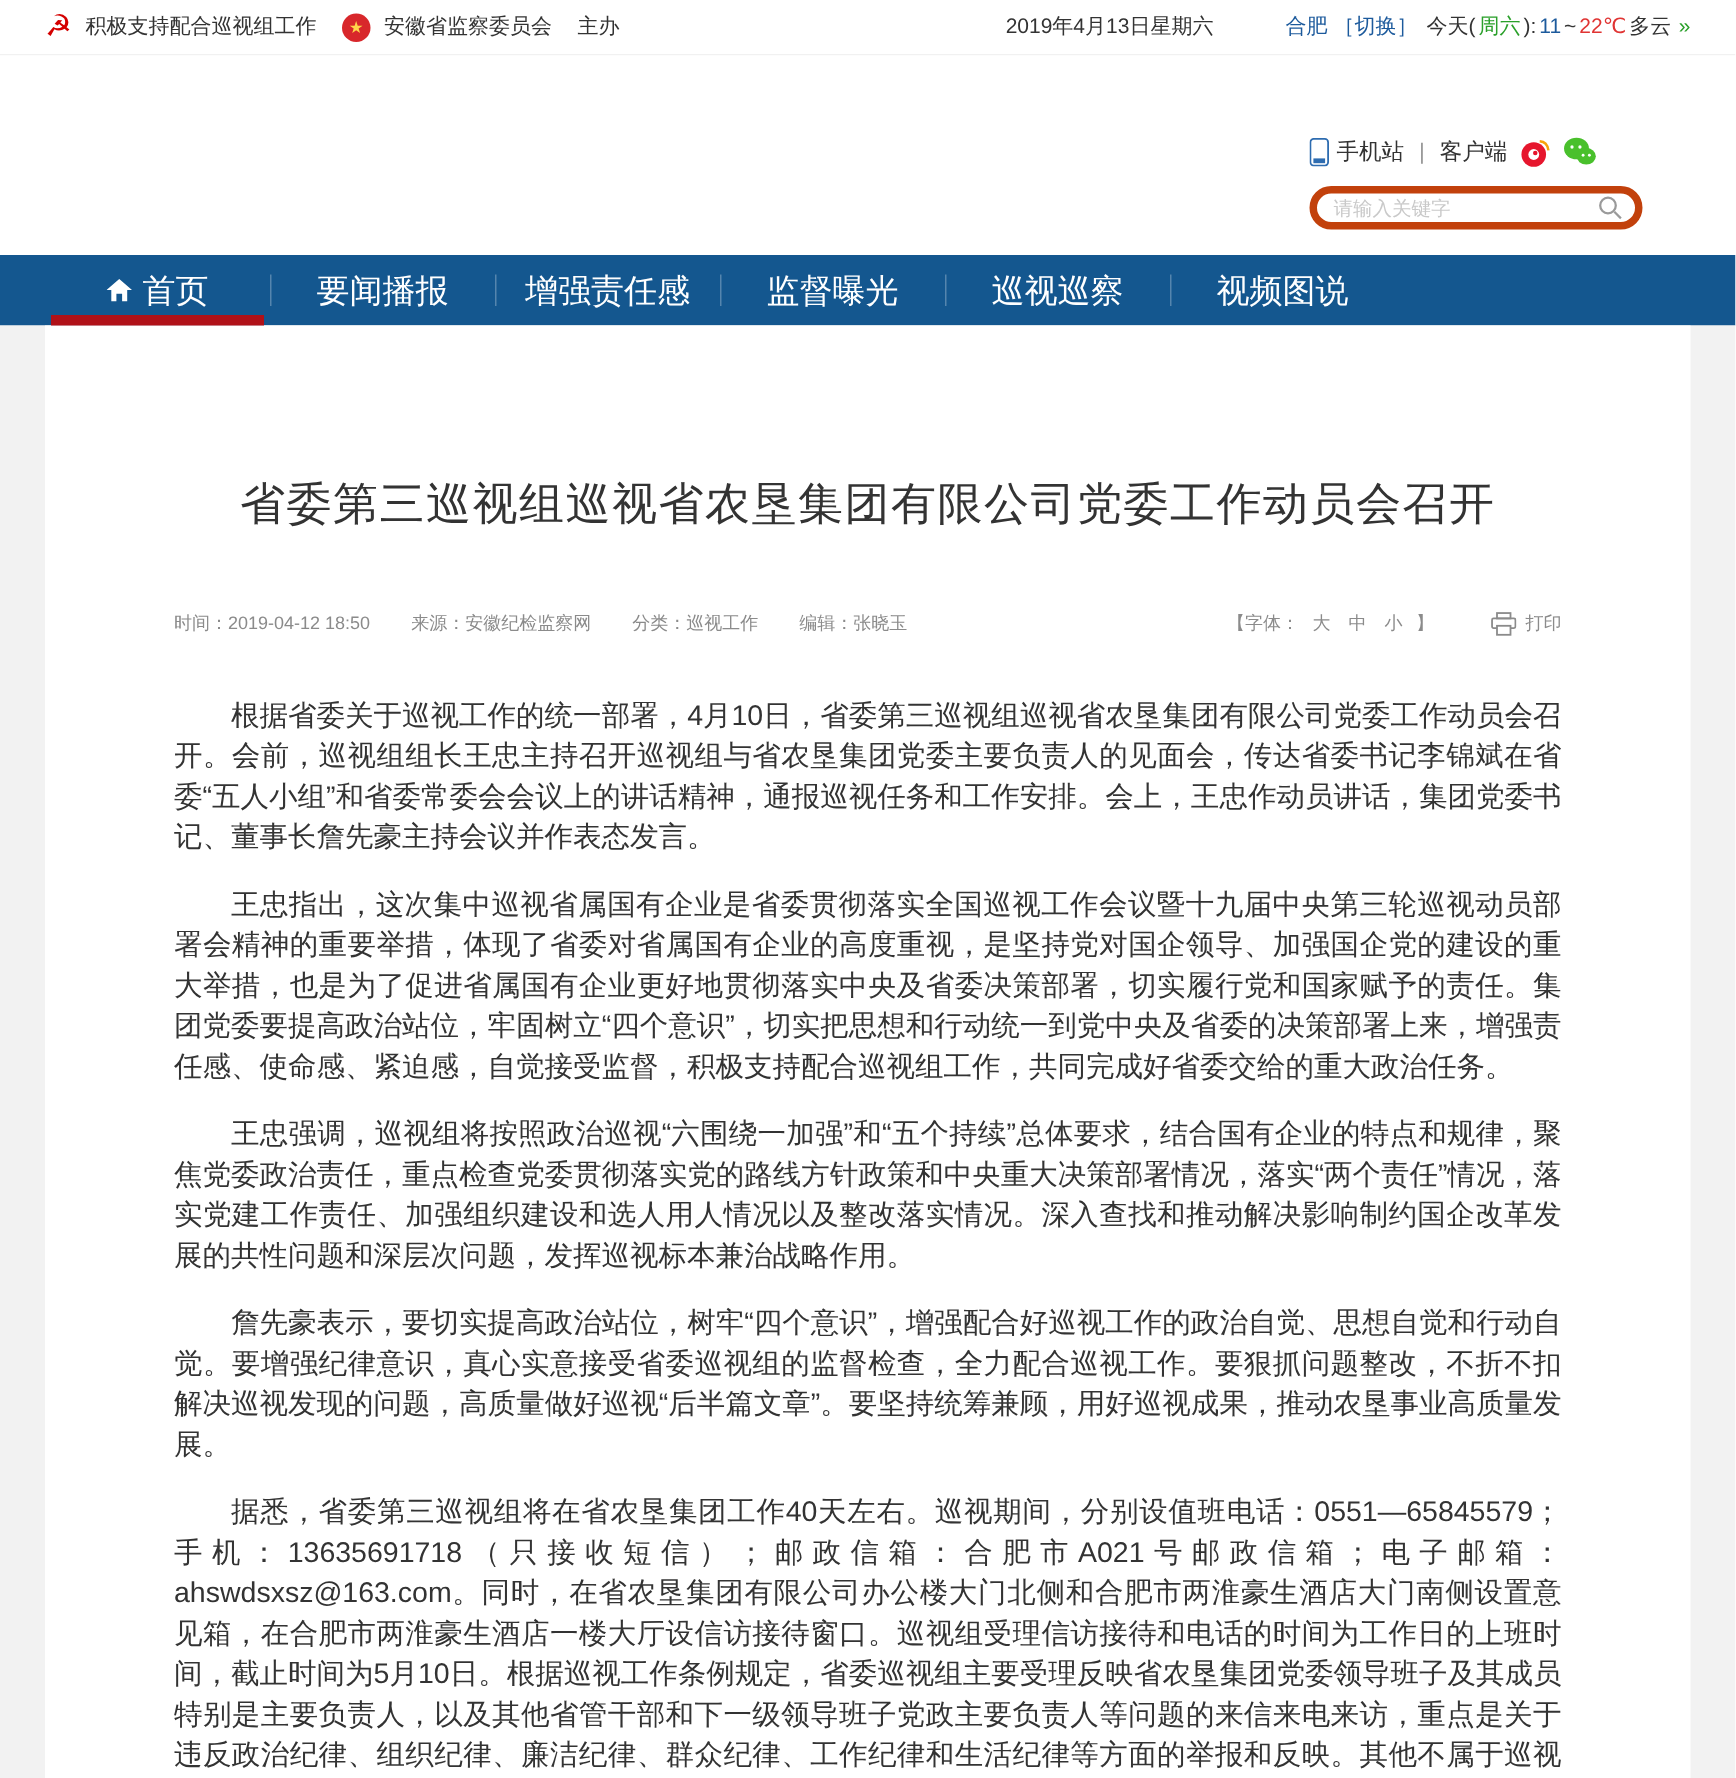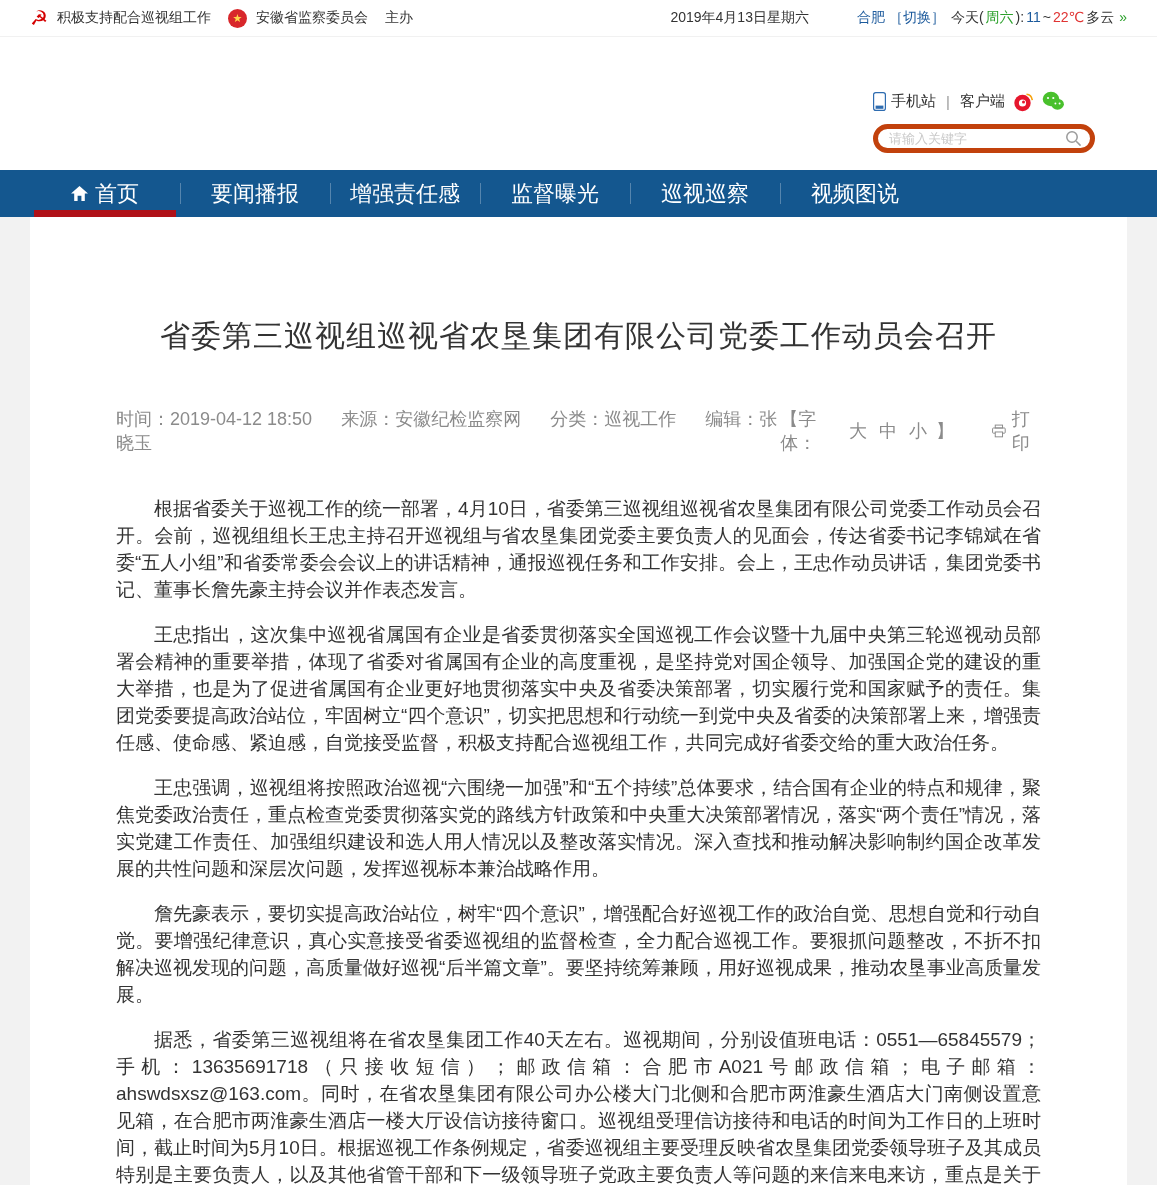--- a/index.html
+++ b/index.html
@@ -49,21 +49,21 @@
               background:rgba(255,255,255,.28); }
   .nav-item.active::after { content:""; position:absolute; left:4px; right:4px; bottom:0; height:7px;
               background:#b01118; }
 
   
   .page-bg { background:#f2f2f2; padding:0 30px; }
   .card { background:#fff; min-height:968px; padding:0 86px 40px; }
   .article-title { padding-top:99px; text-align:center; font-size:30px; font-weight:400;
                    color:#333; letter-spacing:1px; }
   .meta { margin-top:50px; display:flex; justify-content:space-between; align-items:center;
-          font-size:18px; color:#8b8b8b; }
+          font-size:12px; color:#8b8b8b; }
   .meta-left span.group { margin-right:24px; }
   .meta-right { display:flex; align-items:center; gap:6px; }
   .font-opt { cursor:pointer; margin:0 3px; }
   .print { display:flex; align-items:center; gap:6px; margin-left:32px; cursor:pointer; }
   .article-body { margin-top:40px; font-size:19px; line-height:27px; color:#333; text-align:justify; }
   .article-body p { text-indent:2em; margin-bottom:18px; }
 </style>
 </head>
 <body>
 

